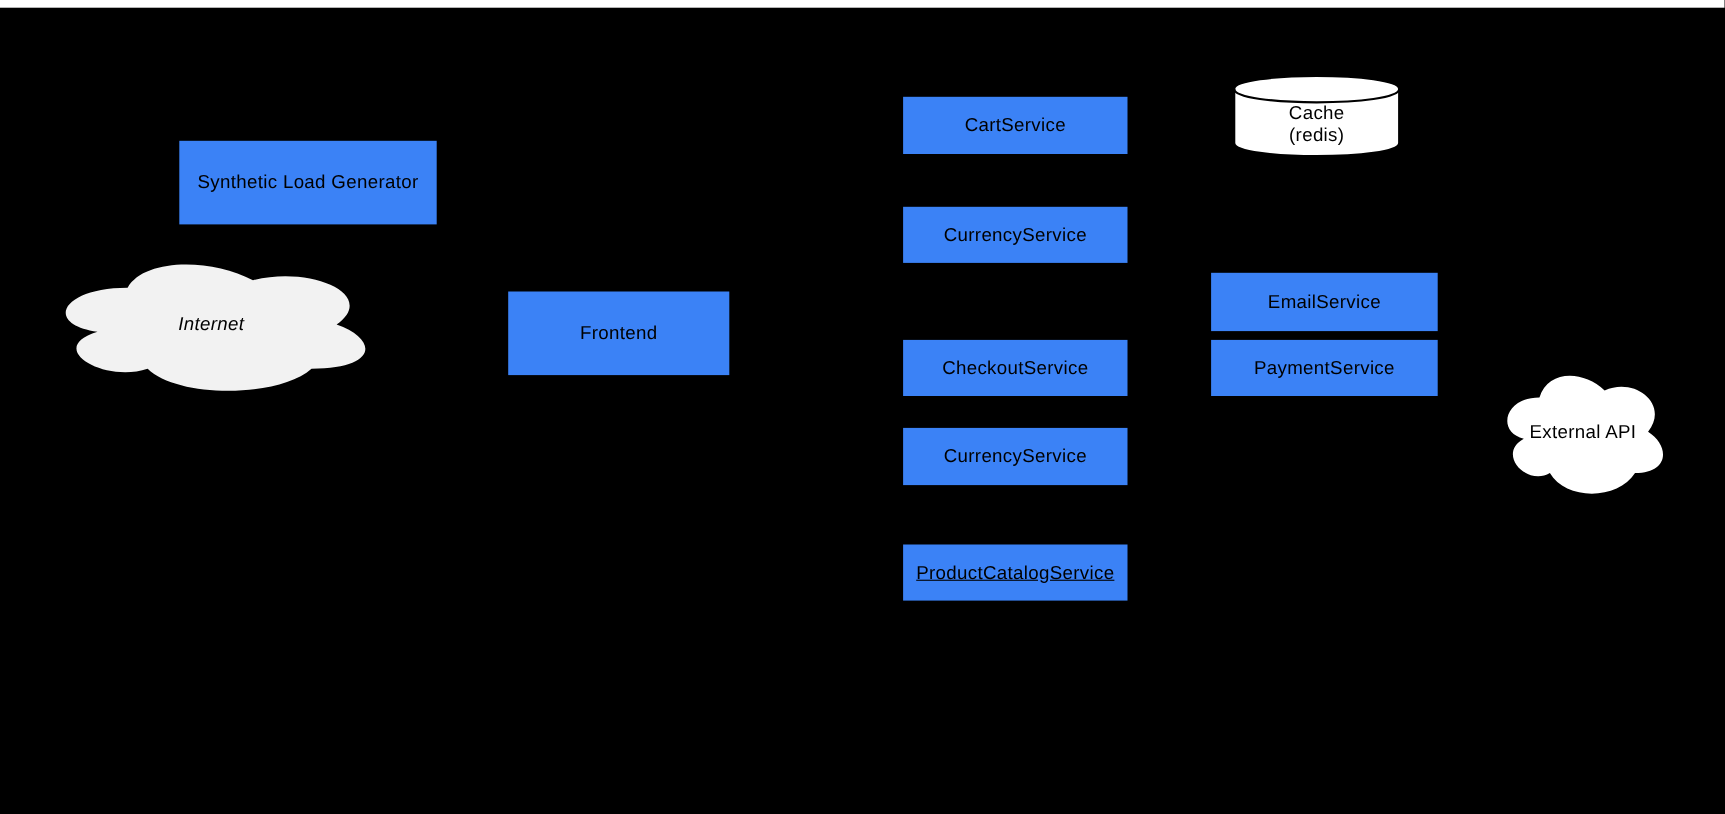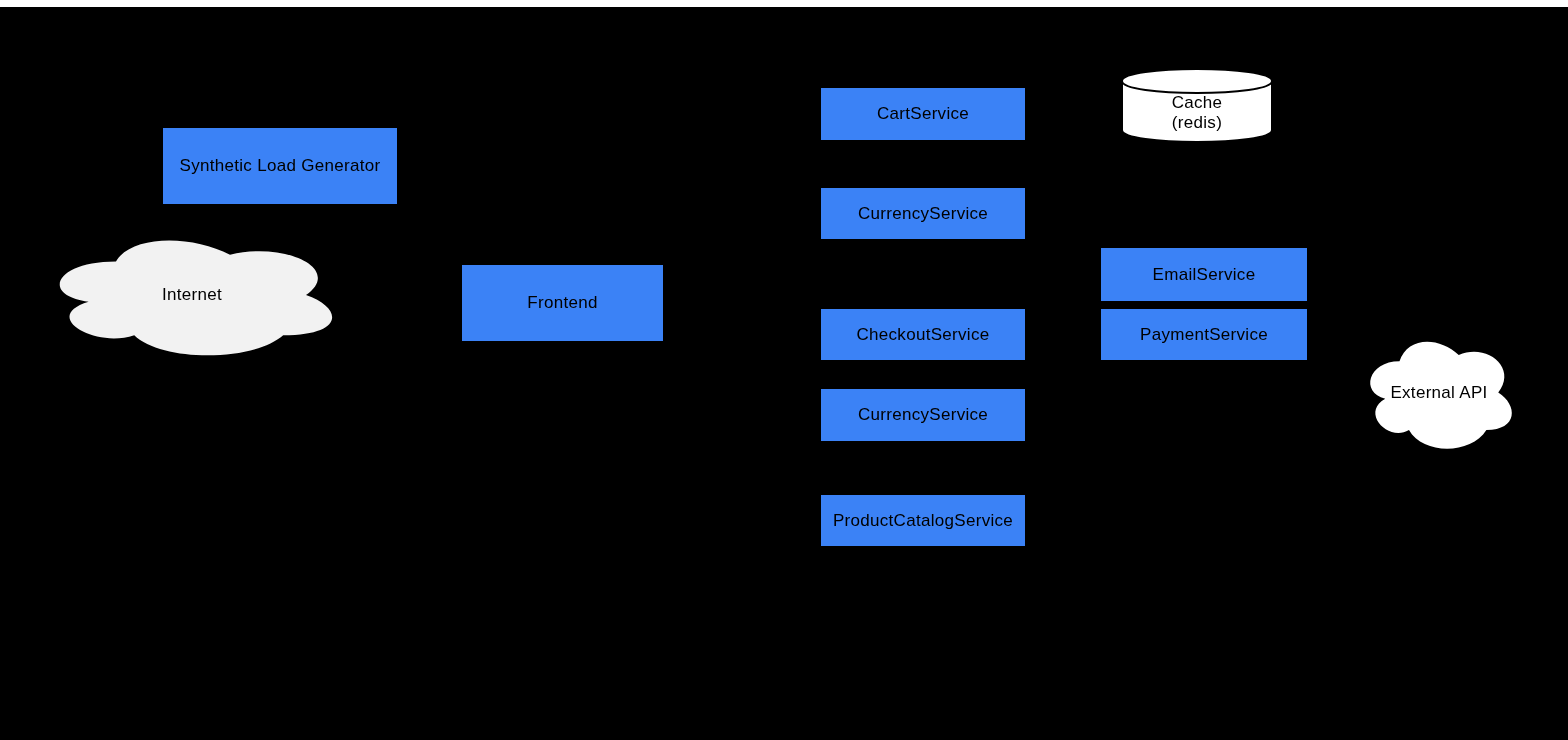--- a/index.html
+++ b/index.html
@@ -21,27 +21,27 @@
     position: absolute; left: 0; right: 0; top: 0; bottom: 0;
     display: flex; flex-direction: column; align-items: center; justify-content: center;
     font-size: 17px; letter-spacing: 0.3px; line-height: 20px; text-align: center; white-space: nowrap;
   }
   .cylinder .shape-label { top: 14px; }
   .cloud-gray path { fill: #f2f2f2; }
   .cloud-white path { fill: #ffffff; }
 
   
   #n-slg            { left: 163px;  top: 108px; width: 234px; height: 76px; }
-  #n-internet       { left: 40px;   top: 228px; width: 304px; height: 134px; }
+  #n-internet       { left: 40px;   top: 228px; width: 304px; height: 134px; font-style: italic; }
   #n-frontend       { left: 462px;  top: 245px; width: 201px; height: 76px; justify-content: center; }
   #n-cart           { left: 821px;  top: 68px;  width: 204px; height: 52px; }
   #n-shipping       { left: 821px;  top: 168px; width: 204px; height: 51px; }
   #n-checkout       { left: 821px;  top: 289px; width: 204px; height: 51px; }
   #n-currency       { left: 821px;  top: 369px; width: 204px; height: 52px; }
-  #n-product        { left: 821px;  top: 475px; width: 204px; height: 51px; }
+  #n-product        { left: 821px;  top: 475px; width: 204px; height: 51px; text-decoration: underline; }
   #n-ad             { left: 821px;  top: 549px; width: 204px; height: 52px; }
   #n-recommendation { left: 821px;  top: 628px; width: 204px; height: 59px; }
   #n-cache          { left: 1121px; top: 68px;  width: 152px; height: 75px; }
   #n-email          { left: 1101px; top: 228px; width: 206px; height: 53px; }
   #n-payment        { left: 1101px; top: 289px; width: 206px; height: 51px; }
   #n-external       { left: 1360px; top: 330px; width: 158px; height: 125px; }
 </style>
 </head>
 <body>
 

